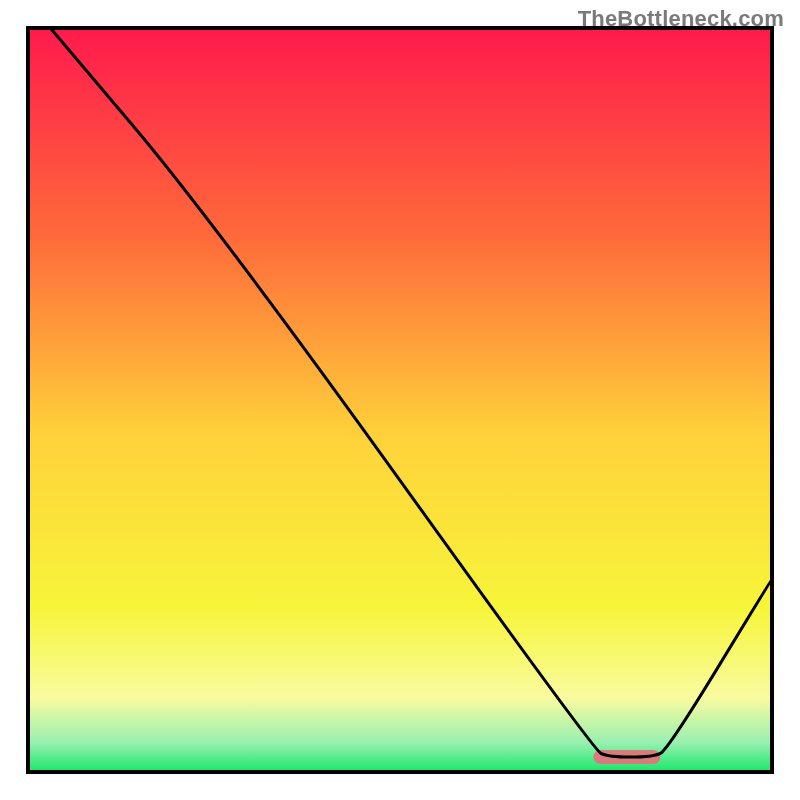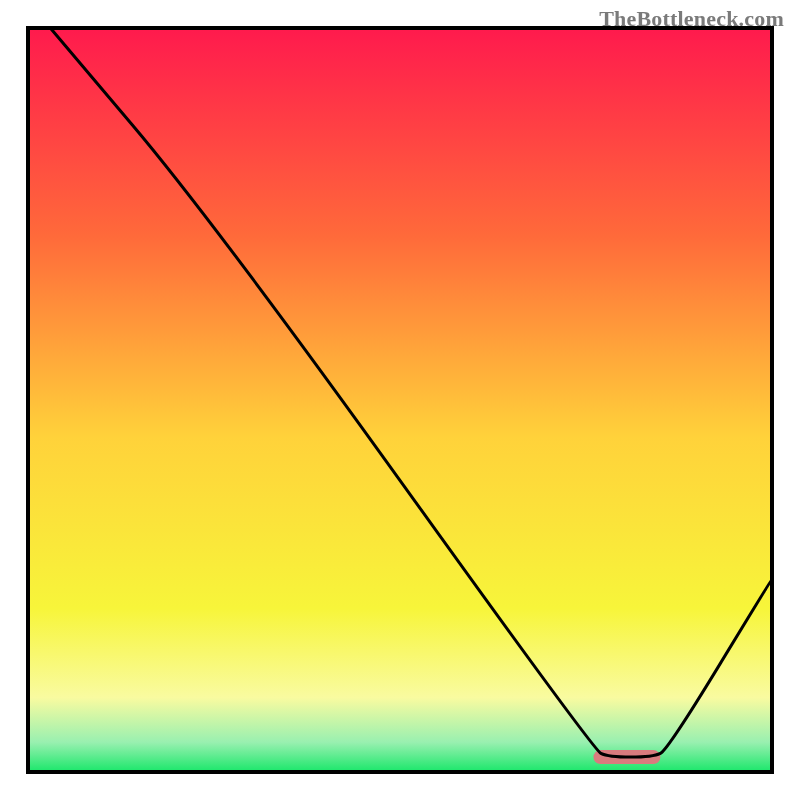--- a/index.html
+++ b/index.html
@@ -12,21 +12,21 @@
     height: 800px;
     position: relative;
   }
   svg {
     display: block;
   }
   .watermark {
     position: absolute;
     top: 6px;
     right: 16px;
-    font-family: Liberation Serif, serif;
+    font-family: Liberation Sans, sans-serif;
     font-size: 22px;
     font-weight: bold;
     color: #7a7a7a;
     letter-spacing: 0.2px;
   }
 </style>
 </head>
 <body>
 
 <div class="chart-container">

